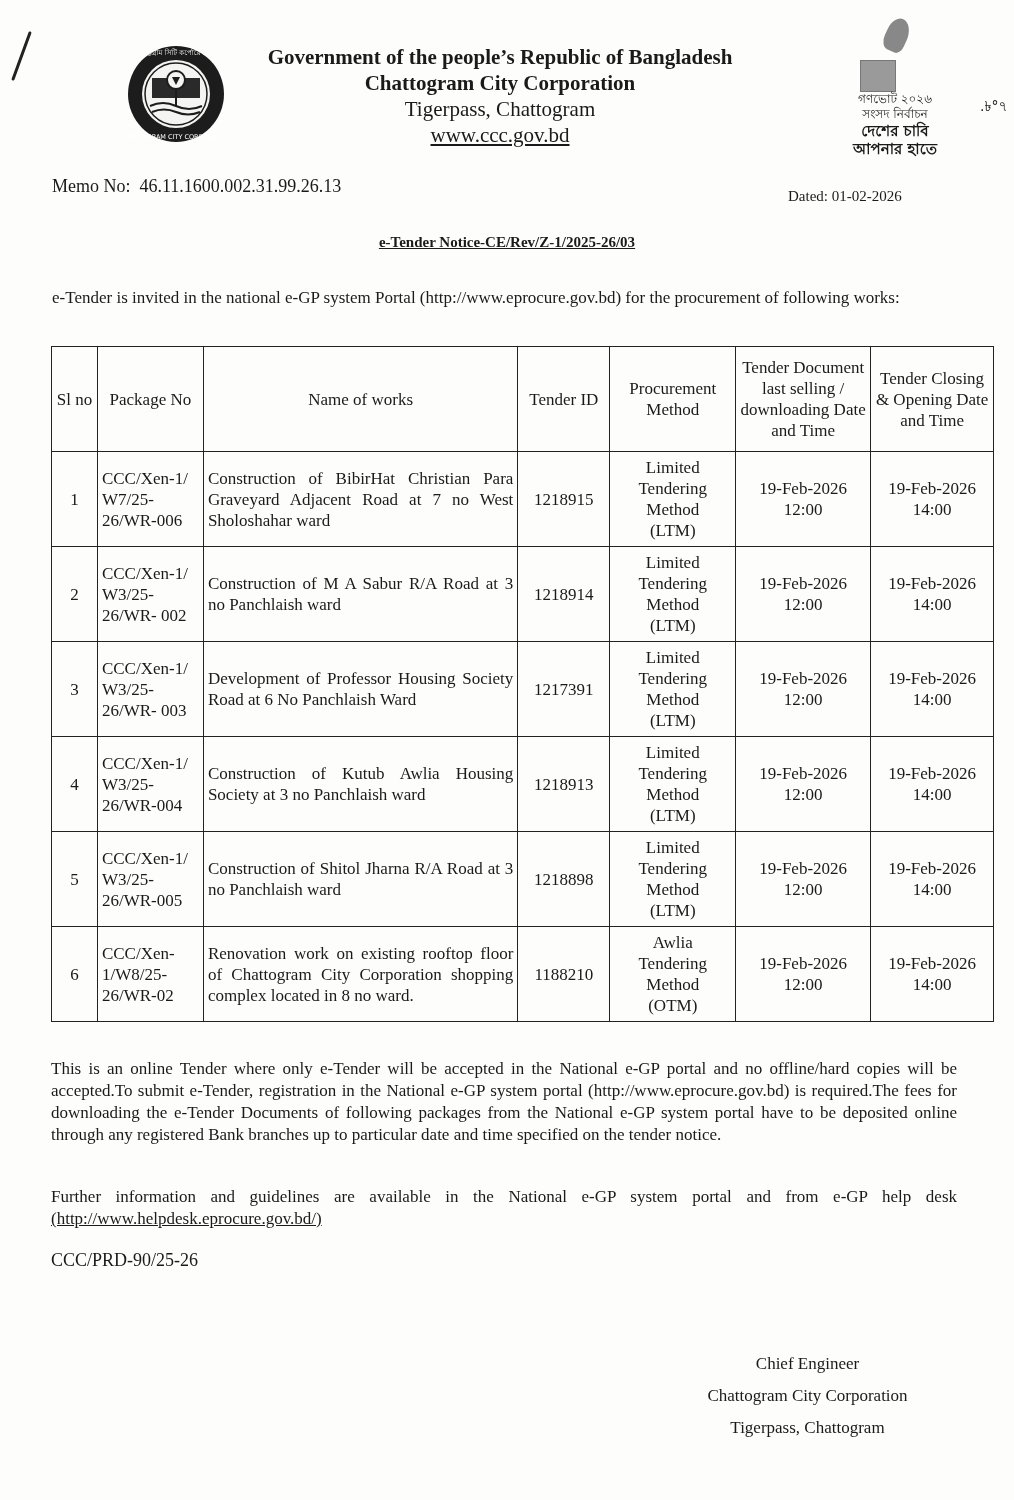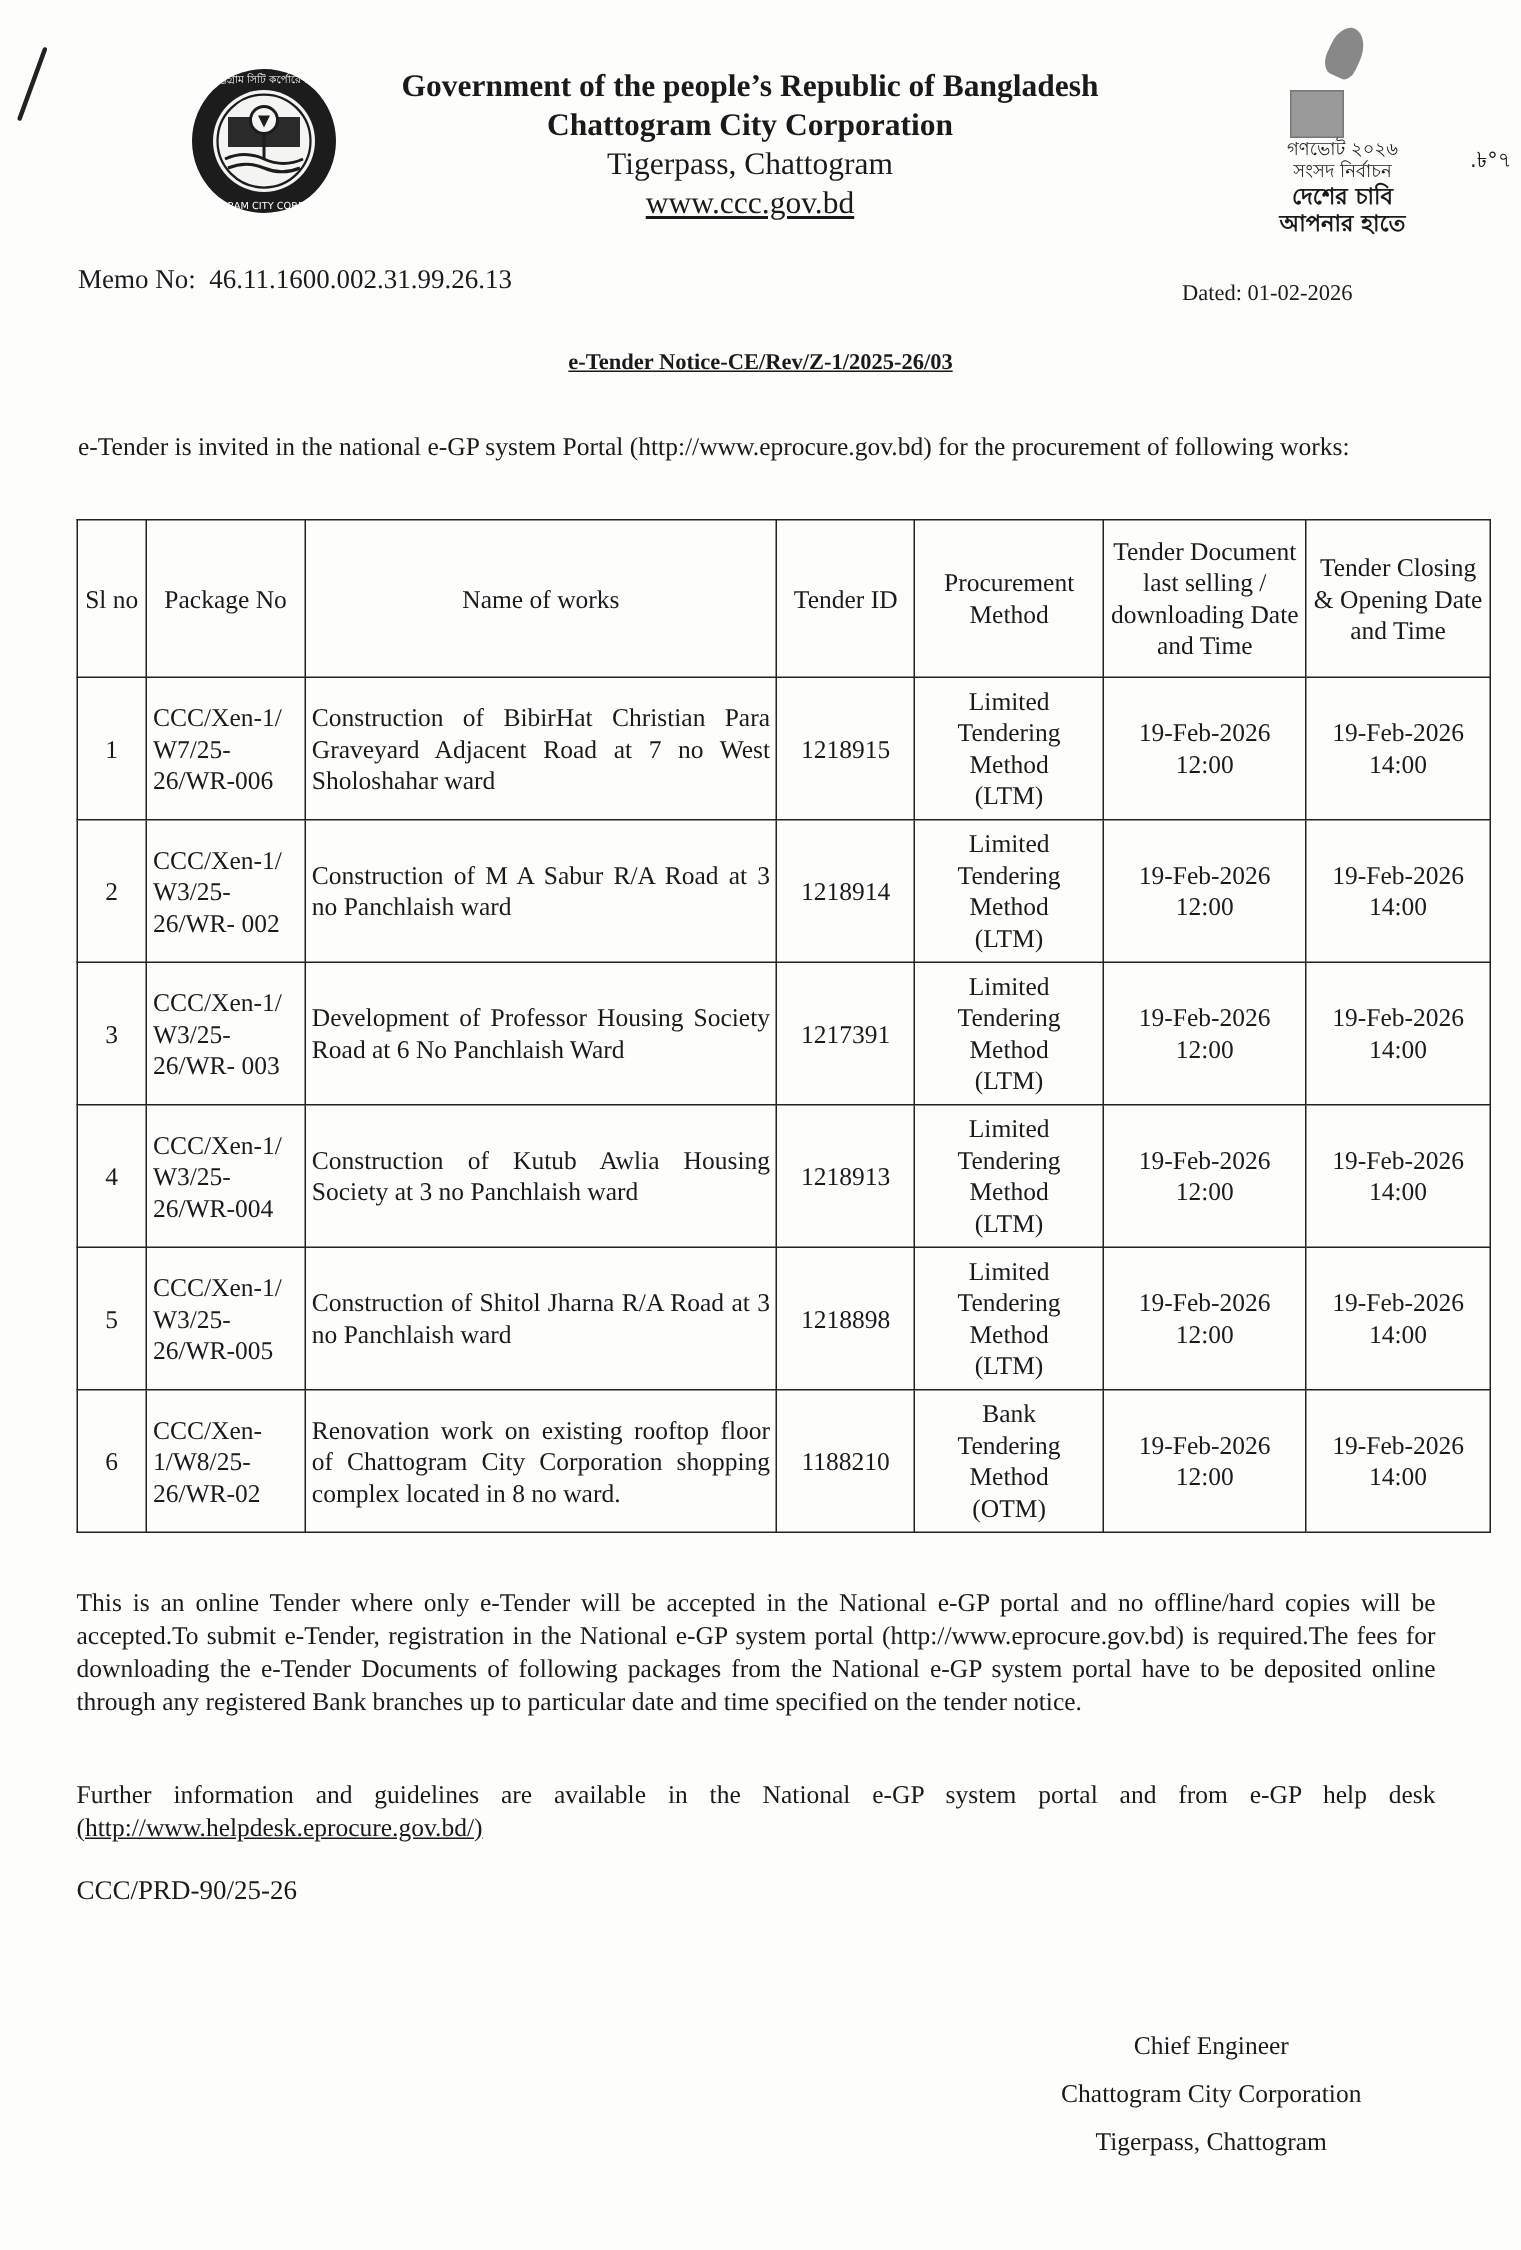--- a/index.html
+++ b/index.html
@@ -238,21 +238,21 @@
     <tr>
       <td class="c">6</td>
       <td class="pkg">
           <div>CCC/Xen-</div>
           <div>1/W8/25-</div>
           <div>26/WR-02</div>
         </td>
       <td class="works">Renovation work on existing rooftop floor of Chattogram City Corporation shopping complex located in 8 no ward.</td>
       <td class="c">1188210</td>
       <td class="c">
-          <div>Bank</div>
+          <div>Awlia</div>
           <div>Tendering</div>
           <div>Method</div>
           <div>(OTM)</div>
         </td>
       <td class="c">
           <div>19-Feb-2026</div>
           <div>12:00</div>
         </td>
       <td class="c">
           <div>19-Feb-2026</div>

